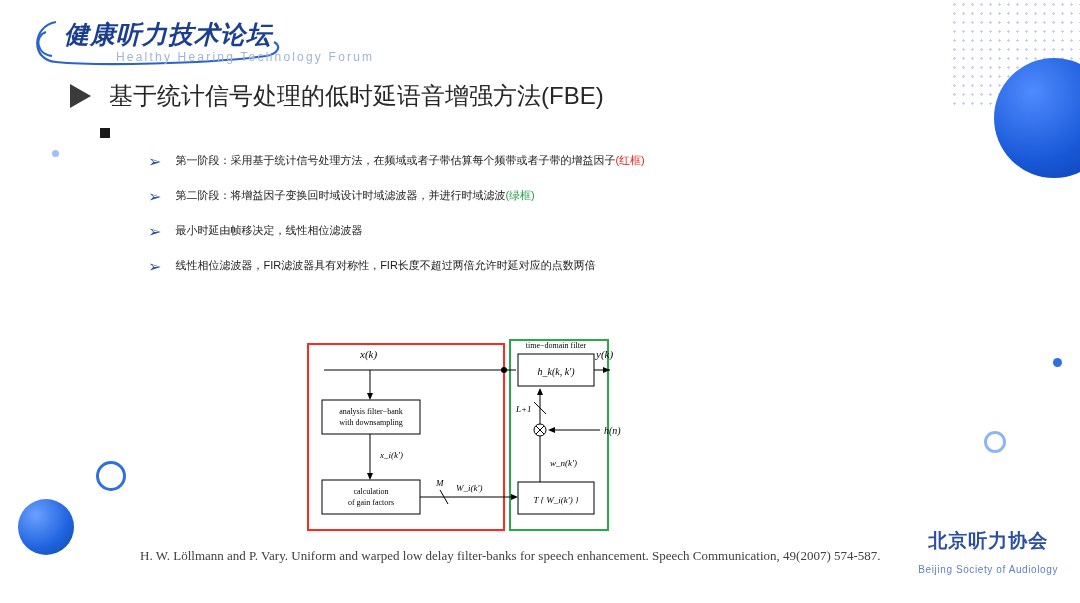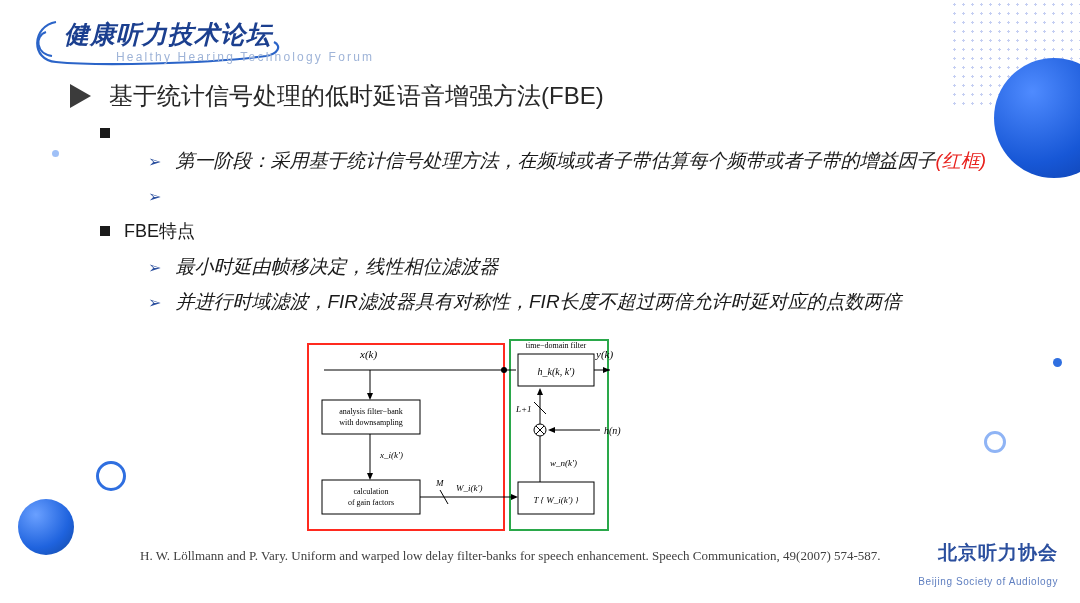--- a/index.html
+++ b/index.html
@@ -178,24 +178,23 @@
     margin: 0 0 9px 64px;
   }
   .lvl2 .marker {
     color: #2b4f9e;
     font-size: 16px;
     margin: 2px 14px 0 0;
     flex: none;
     line-height: 24px;
   }
   .lvl2 .txt {
-    font-size: 19px;
+    font-size: 11px;
     color: #1a1a1a;
     line-height: 25px;
-    font-style: italic;
   }
   .red-note { color: #e8201c; }
   .green-note { color: #1f9d45; }
 
   
   .figure {
     position: absolute;
     left: 300px;
     top: 336px;
     width: 360px;
@@ -211,22 +210,22 @@
     font-family: "Liberation Serif", serif;
     font-size: 13px;
     color: #404040;
     white-space: nowrap;
   }
 
   
   .footer-logo {
     position: absolute;
     right: 22px;
-    bottom: 16px;
-    text-align: right;
+    bottom: 28px;
+    text-align: center;
   }
   .footer-cn {
     font-size: 19px;
     color: #2b4f9e;
     font-weight: bold;
     letter-spacing: 1px;
     font-family: "Liberation Sans", sans-serif;
   }
   .footer-en {
     font-size: 10px;
@@ -271,35 +270,34 @@
 
   <div class="lvl2">
     <div class="marker">➢</div>
     <div class="txt">
       <span>第一阶段：采用基于统计信号处理方法，在频域或者子带估算每个频带或者子带的增益因子</span><span class="red-note">(红框)</span>
     </div>
   </div>
 
   <div class="lvl2">
     <div class="marker">➢</div>
-  </div>
-
-  <div class="lvl1">
-    <div class="marker"></div>
-    <div class="txt">FBE特点</div>
-  </div>
+    <div class="txt">
+      <span>第二阶段：将增益因子变换回时域设计时域滤波器，并进行时域滤波</span><span class="green-note">(绿框)</span>
+    </div>
+  </div>
+
 
   <div class="lvl2">
     <div class="marker">➢</div>
     <div class="txt">最小时延由帧移决定，线性相位滤波器</div>
   </div>
 
   <div class="lvl2">
     <div class="marker">➢</div>
-    <div class="txt">并进行时域滤波，FIR滤波器具有对称性，FIR长度不超过两倍允许时延对应的点数两倍</div>
+    <div class="txt">线性相位滤波器，FIR滤波器具有对称性，FIR长度不超过两倍允许时延对应的点数两倍</div>
   </div>
 
 </div>
 
 <div class="figure">
   <svg class="fig-svg" width="360" height="200" viewBox="0 0 360 200">
 
     <rect x="8" y="8" width="196" height="186" fill="none" stroke="#ff2a1f" stroke-width="2"></rect>
 
     <rect x="210" y="4" width="98" height="190" fill="none" stroke="#2aa84a" stroke-width="2"></rect>

